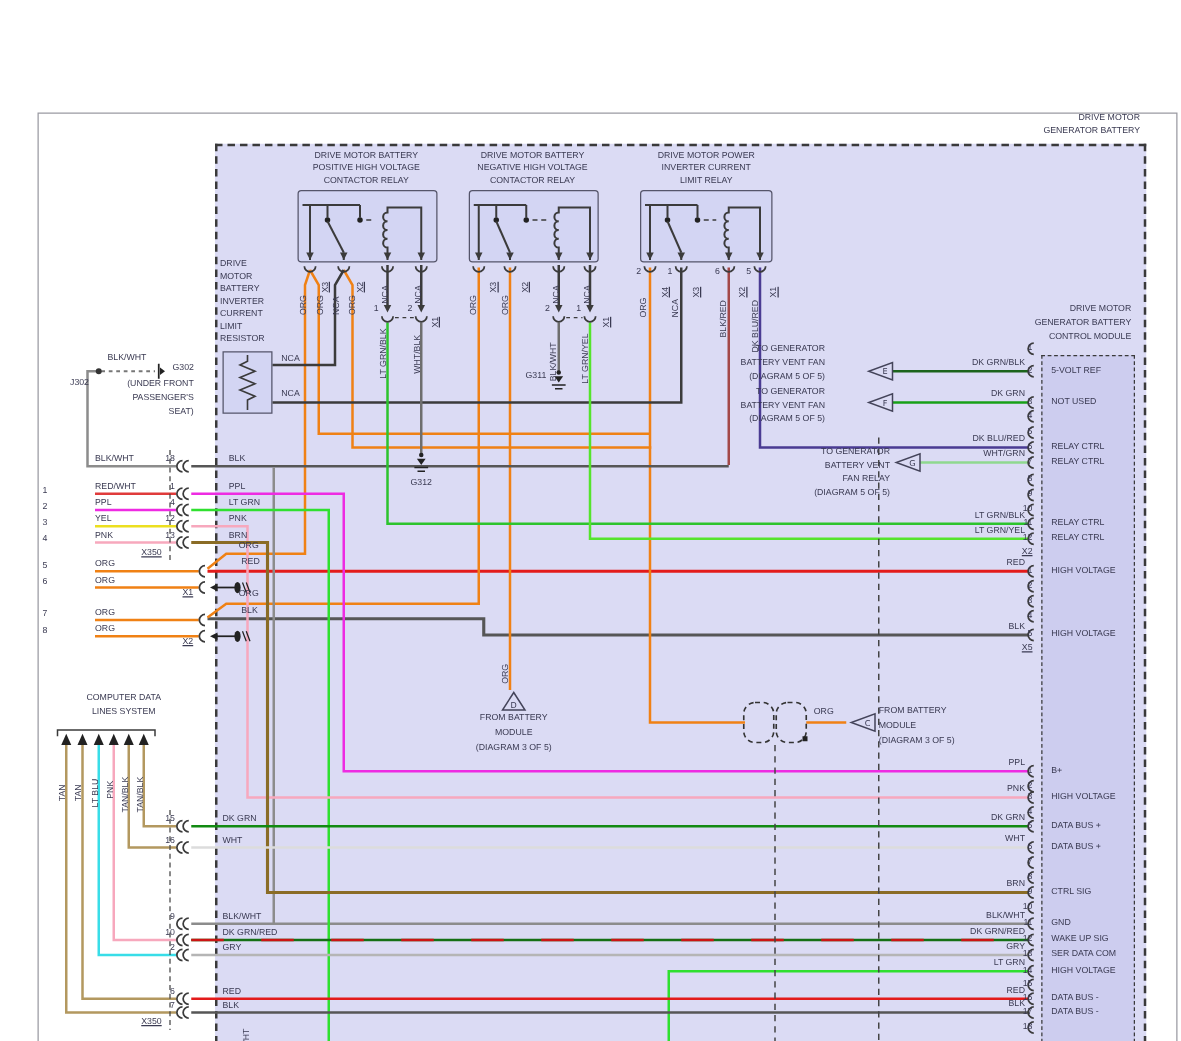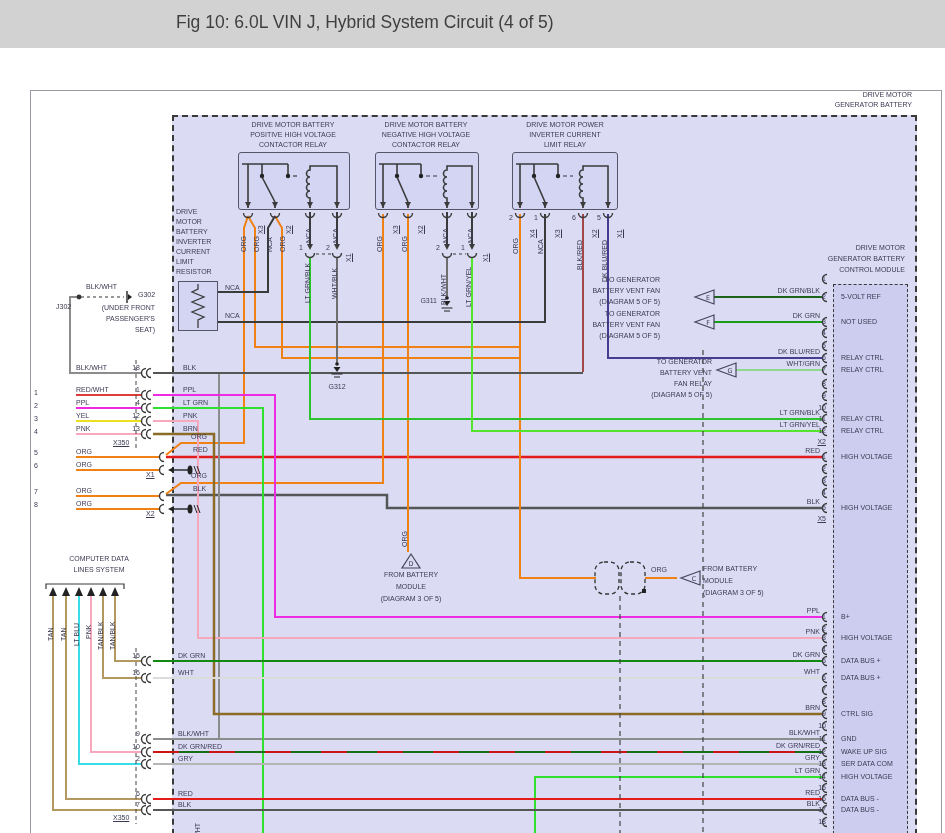--- a/index.html
+++ b/index.html
@@ -23,23 +23,20 @@
   .lab.c{transform:translateX(-50%);}
   .lab.u{text-decoration:underline;}
   .vlab{position:absolute;font-size:7px;line-height:8px;color:#3a3a52;white-space:nowrap;
         transform:rotate(-90deg);transform-origin:0 0;}
   .vlab.u{text-decoration:underline;}
 </style>
 </head>
 <body>
 
 <div id="stage">
-  <div id="titlebar">
-    <div class="t">Fig 10: 6.0L VIN J, Hybrid System Circuit (4 of 5)</div>
-  </div>
   <div id="page"></div>
   <div id="battbox"></div>
   <div id="modbox"></div>
   <div id="relay1" class="relaybox" style="left: 238px; width: 112px;"></div>
   <div id="relay2" class="relaybox" style="left: 375px; width: 104px;"></div>
   <div id="relay3" class="relaybox" style="left: 512px; width: 106px;"></div>
   <div id="resistorbox"></div>
   <svg id="wiresvg" width="945" height="833">
       <polyline points="166,457 823,457" fill="none" stroke="#e31b1b" stroke-width="2.5"></polyline>
       <polyline points="166,495 387,495 387,508 823,508" fill="none" stroke="#565656" stroke-width="2.5"></polyline>

